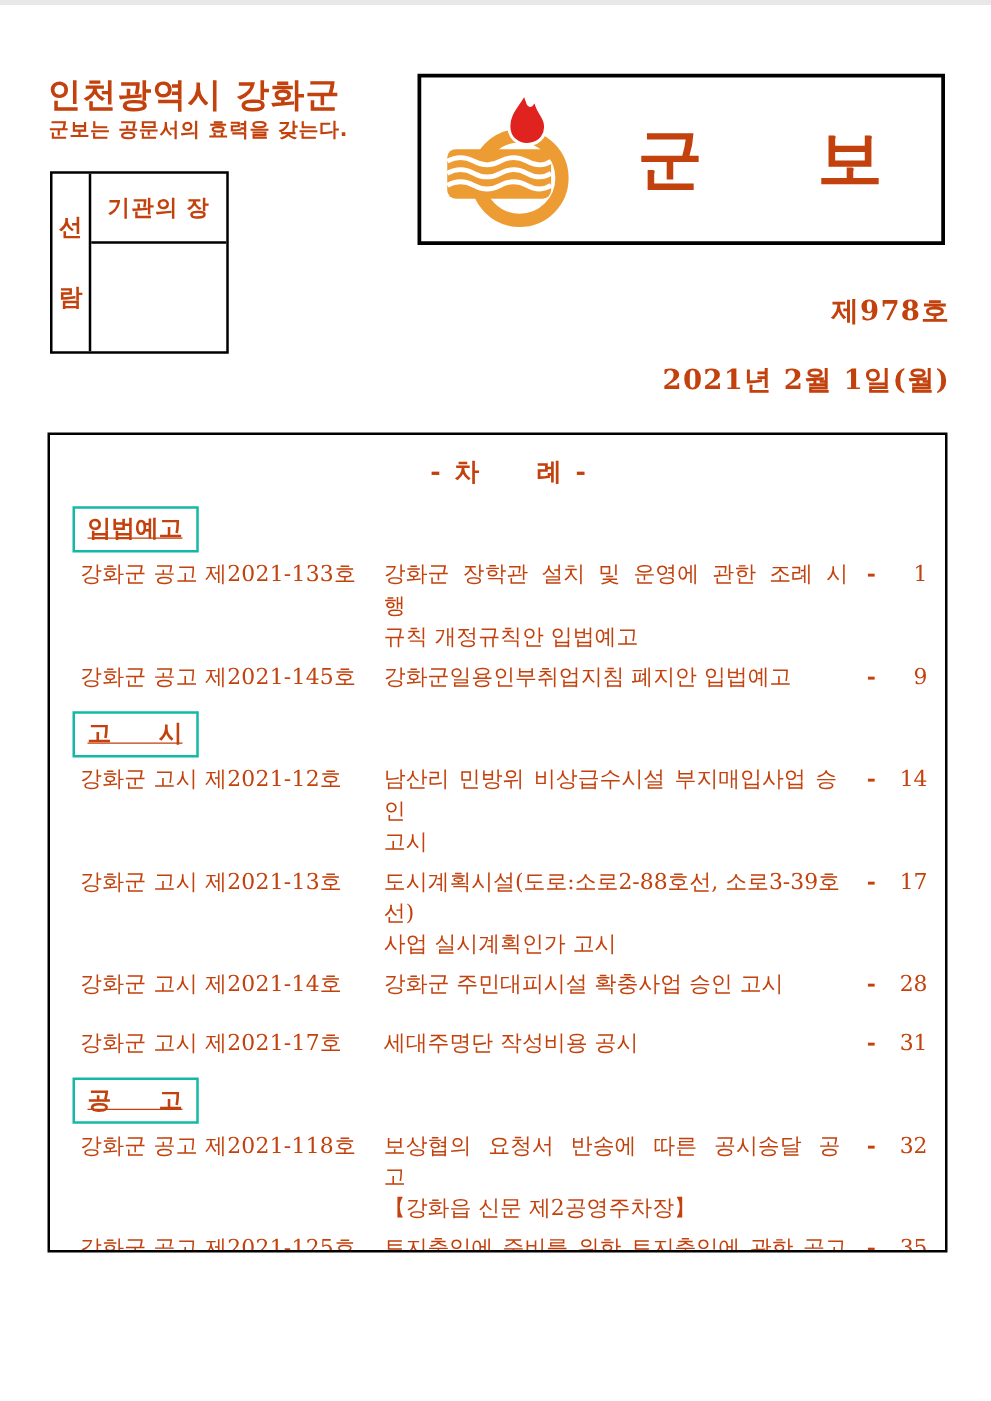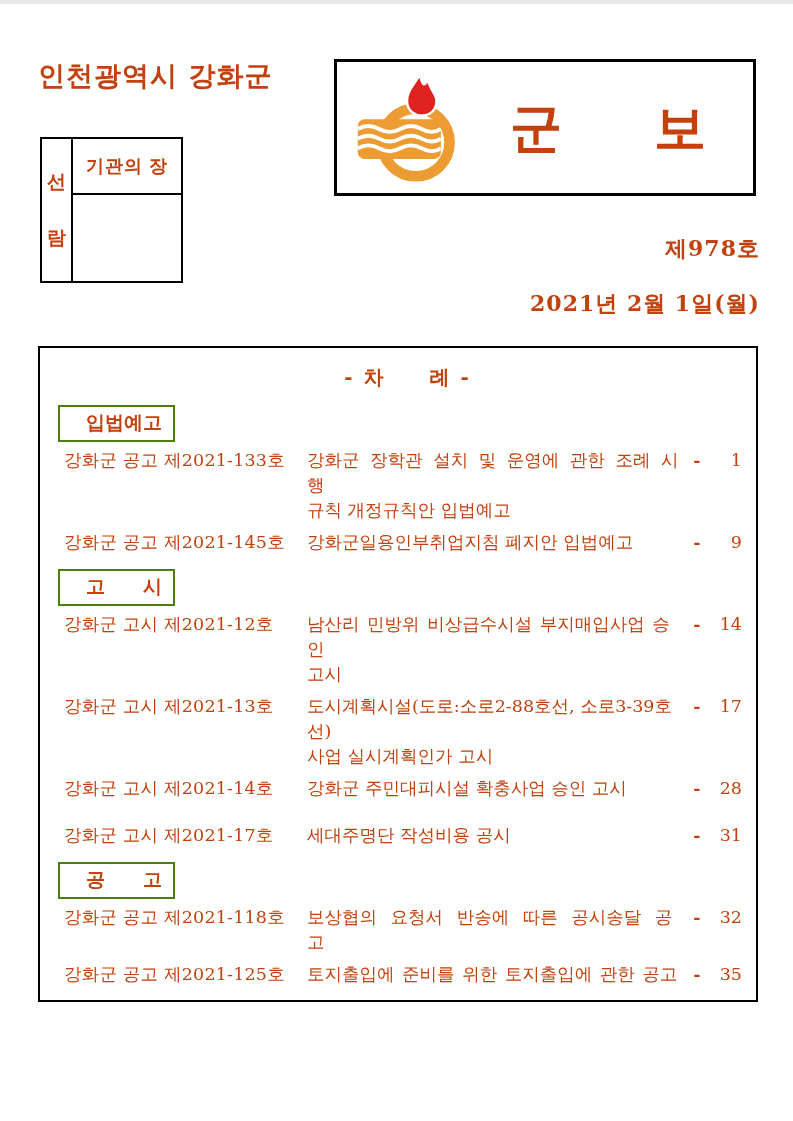--- a/index.html
+++ b/index.html
@@ -73,24 +73,24 @@
     border:2px solid #000;box-sizing:border-box;
     padding:14px 14px 0 0;
     overflow:hidden;
   }
   .toc-title{
     text-align:center;font-size:20px;font-weight:700;
     margin:2px 0 10px 0;letter-spacing:2px;padding-left:33px;
   }
   .section{margin-top:14px;}
   .section-label{
-    display:inline-block;border:2px solid #4d7c0f;
+    display:inline-block;border:2px solid #14b8a6;
     margin-left:18px;margin-bottom:6px;
-    padding:3px 11px 4px 26px;
-    font-size:19px;font-weight:700;
+    padding:3px 11px 4px 10px;
+    font-size:19px;font-weight:700;text-decoration:underline;
   }
   .toc-row{
     display:grid;
     grid-template-columns:243px 1fr 22px 34px;
     margin:0 0 7px 24px;
     font-size:17.5px;line-height:25px;
   }
   .doc-no{letter-spacing:.2px;}
   .dash{text-align:center;font-weight:700;}
   .page-no{text-align:right;}
@@ -98,20 +98,21 @@
   .ws2{word-spacing:2px;}
   .ws5{word-spacing:5px;}
   .ws8{word-spacing:8px;}
 </style>
 </head>
 <body>
 
 <div class="page">
 
   <div class="org-title">인천광역시 강화군</div>
+  <div class="org-subtitle">군보는 공문서의 효력을 갖는다.</div>
 
   <div class="approval sans">
     <div class="ap-left">
       <span>선</span>
       <span>람</span>
     </div>
     <div class="ap-right">
       <div class="ap-head">기관의 장</div>
       <div class="ap-body"></div>
     </div>
@@ -211,20 +212,21 @@
       </div>
     </div>
 
     <div class="section">
       <div class="section-label">공　　고</div>
 
       <div class="toc-row">
         <div class="doc-no">강화군 공고 제2021-118호</div>
         <div class="titles">
           <div class="ws8">보상협의 요청서 반송에 따른 공시송달 공고</div>
+          <div>【강화읍 신문 제2공영주차장】</div>
         </div>
         <div class="dash">-</div>
         <div class="page-no">32</div>
       </div>
 
       <div class="toc-row">
         <div class="doc-no">강화군 공고 제2021-125호</div>
         <div class="titles">
           <div class="ws2">토지출입에 준비를 위한 토지출입에 관한 공고</div>
 

